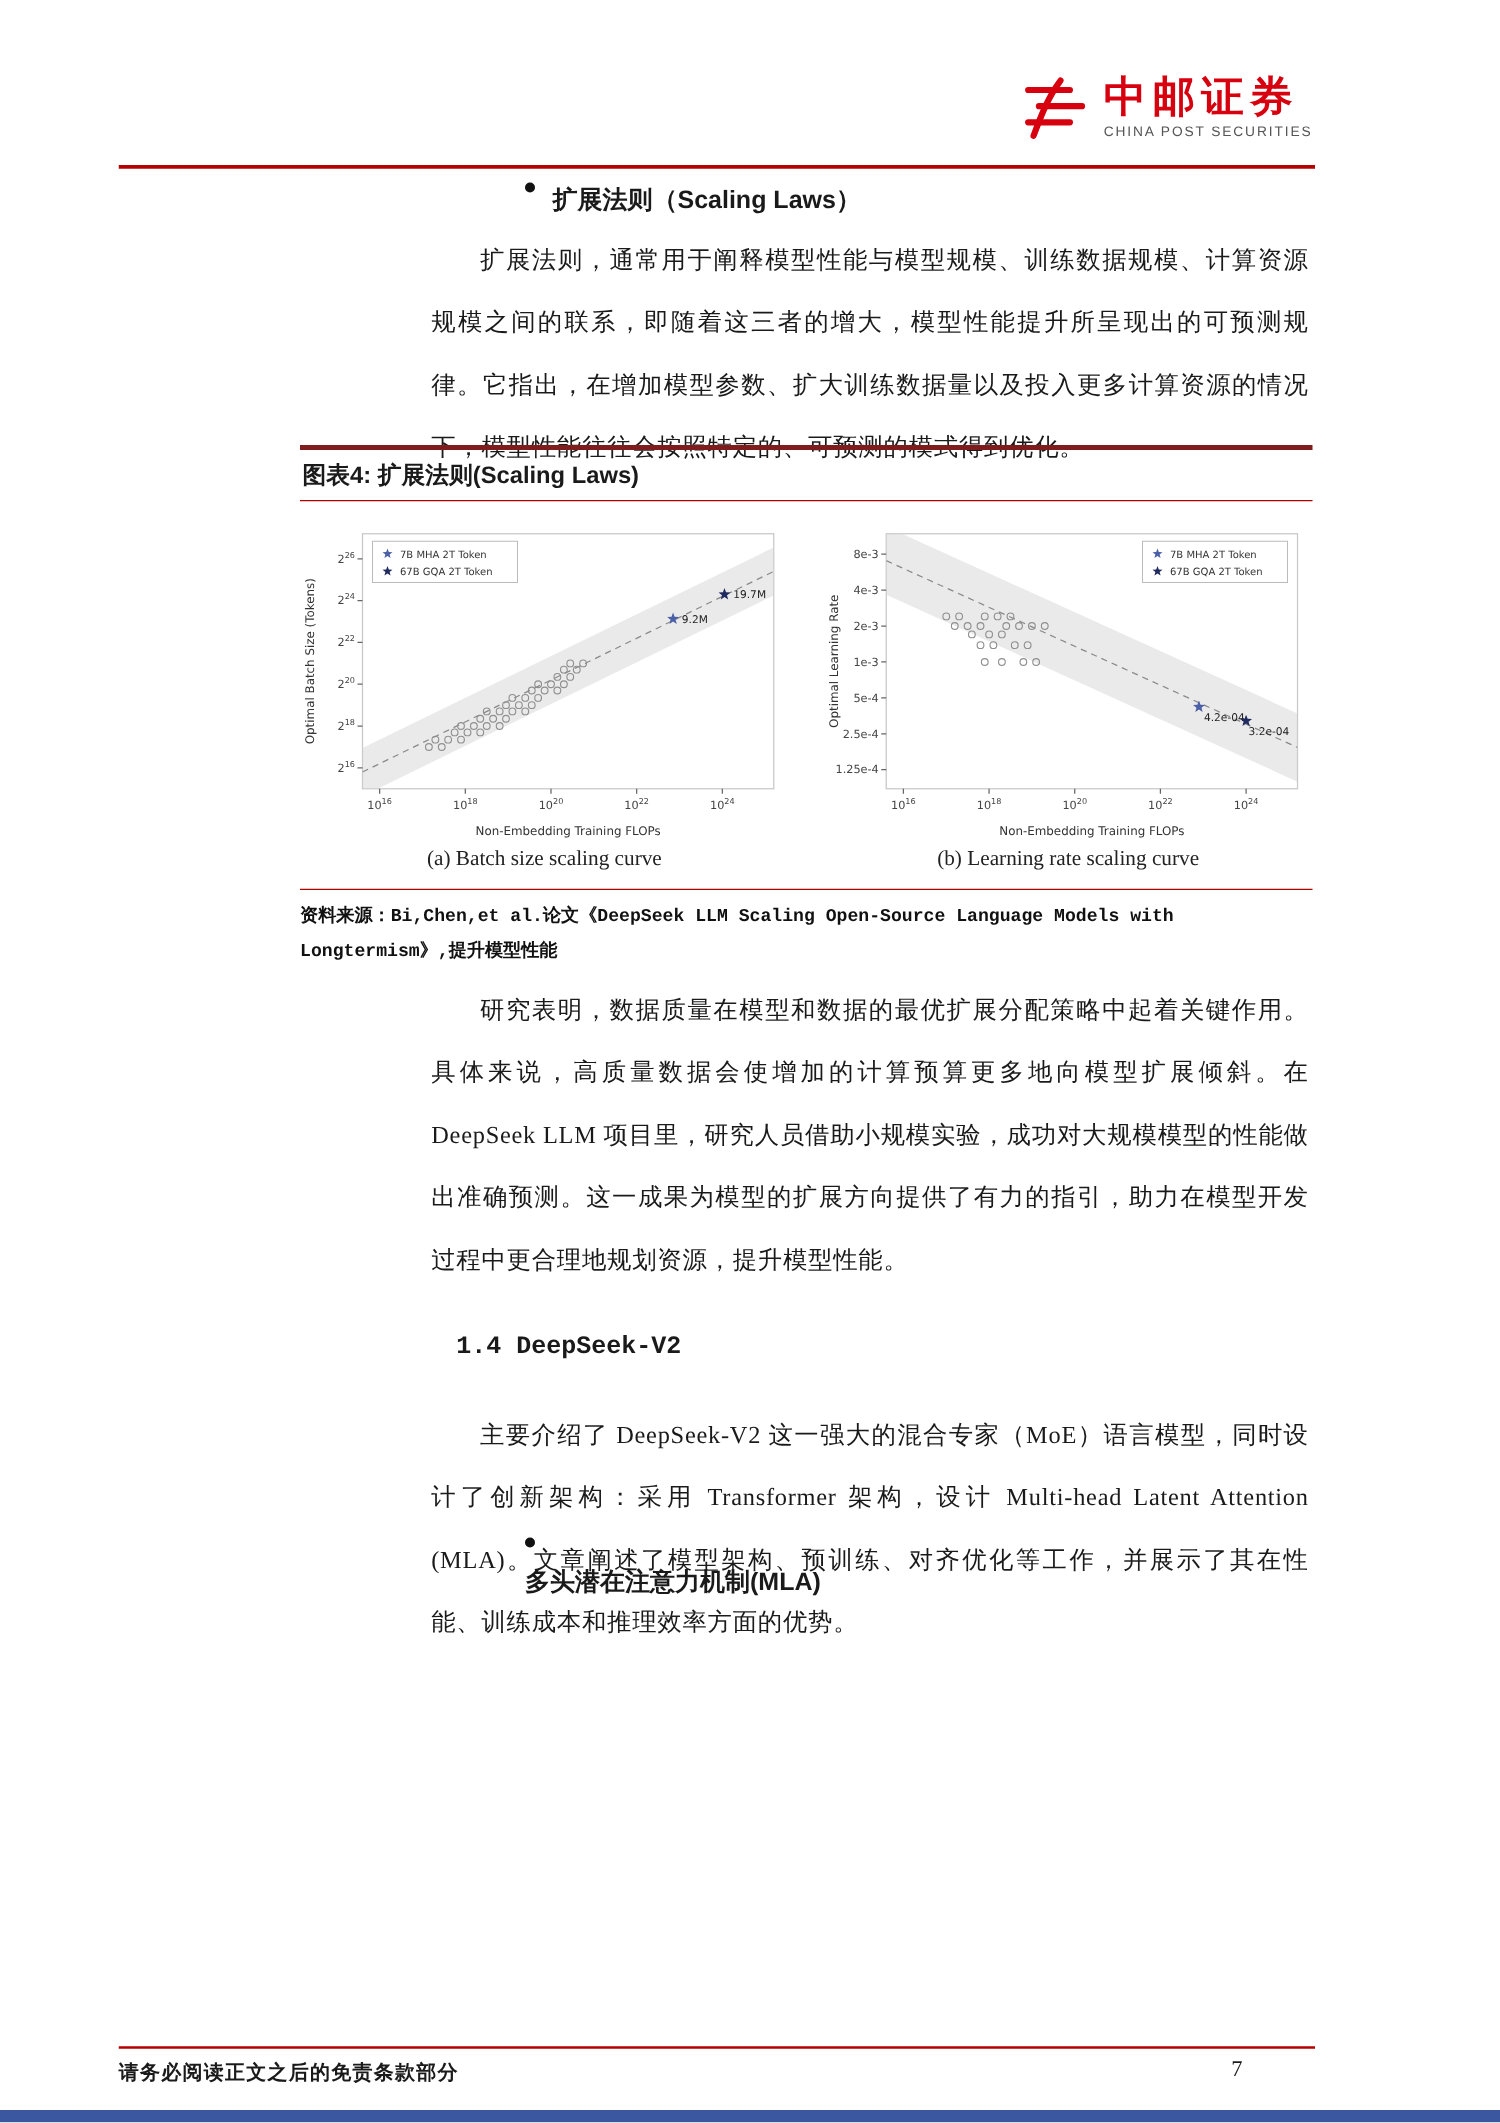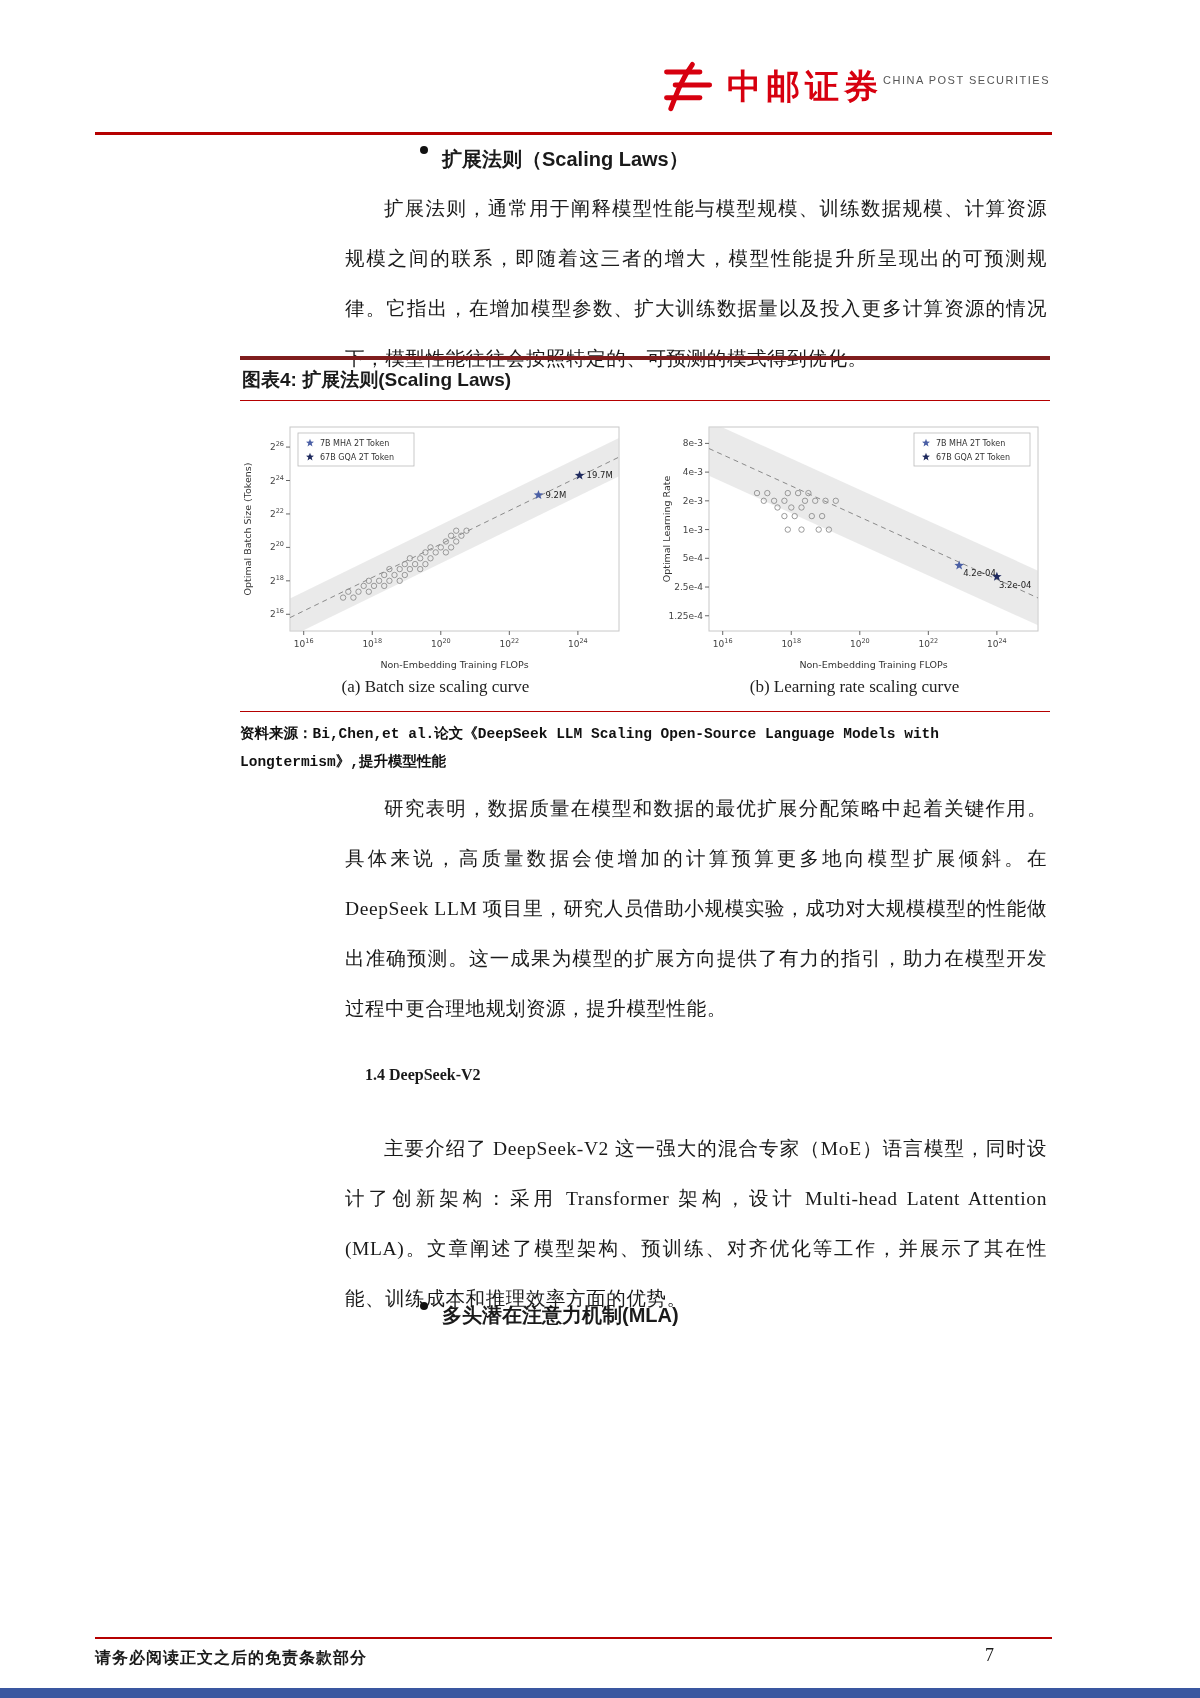--- a/index.html
+++ b/index.html
@@ -2,35 +2,35 @@
 <html><head>
 <meta charset="utf-8">
 <style>
   html,body{margin:0;padding:0;background:#e8e8e8;}
   .page{position:relative;width:1200px;height:1698px;margin:0 auto;background:#ffffff;
         font-family:"Liberation Serif","DejaVu Serif",serif;color:#1a1a1a;overflow:hidden;}
 
   
   .brand{position:absolute;top:58px;right:150px;display:flex;align-items:center;gap:12px;}
   .logo-mark{width:56px;height:56px;}
-  .brand-text{display:flex;flex-direction:row;}
+  .brand-text{display:flex;flex-direction:column;}
   .brand-cn{font-family:"Liberation Sans","DejaVu Sans",sans-serif;font-weight:bold;font-size:34px;
             color:#d7000f;letter-spacing:5px;line-height:1;}
   .brand-en{font-family:"Liberation Sans","DejaVu Sans",sans-serif;font-size:11px;color:#555;
             letter-spacing:1.5px;margin-top:5px;}
 
   .rule{position:absolute;left:95px;right:148px;background:#b50000;}
   .rule-header{top:132px;height:3px;}
   .rule-footer{top:1637px;height:2px;}
 
   
   .bullet-heading{position:absolute;left:420px;display:flex;align-items:flex-start;gap:14px;
                   font-family:"Liberation Sans","DejaVu Sans",sans-serif;font-weight:bold;font-size:20px;}
   .b1{top:146px;}
-  .b2{top:1302px;}
+  .b2{top:1230px;flex-direction:column;}
   .dot{width:8px;height:8px;border-radius:50%;background:#111;display:inline-block;flex:0 0 auto;}
 
   
   .para{position:absolute;left:345px;width:702px;margin:0;font-size:19.5px;line-height:50px;
         text-align:justify;text-indent:2em;letter-spacing:.6px;}
   .p1{top:184px;}
   .p2{top:784px;}
   .p3{top:1124px;}
   .p4{top:1338px;}
 
@@ -41,21 +41,21 @@
              padding:7px 2px;}
   .charts-row{display:flex;gap:28px;padding-top:16px;}
   .chart{margin:0;width:391px;}
   .chart-svg{width:391px;height:256px;display:block;font-family:"DejaVu Sans","Liberation Sans",sans-serif;}
   .chart-cap{text-align:center;font-size:17px;margin-top:4px;color:#222;}
   .source-rule{height:1px;background:#b50000;margin-top:14px;}
   .source{font-family:"Liberation Mono","DejaVu Sans Mono",monospace;font-size:14.5px;line-height:28px;
           padding-top:8px;font-weight:bold;color:#111;}
 
   .section-heading{position:absolute;left:365px;top:1066px;margin:0;
-                   font-family:Liberation Serif, serif;font-size:16px;font-weight:bold;}
+                   font-family:Liberation Mono, monospace;font-size:20px;font-weight:bold;}
 
   
   .footer-disclaimer{position:absolute;left:95px;top:1648px;font-size:16px;font-weight:bold;letter-spacing:1px;}
   .page-number{position:absolute;left:985px;top:1645px;font-size:18px;}
   .bottom-bar{position:absolute;left:0;right:0;bottom:0;height:10px;background:#3a57a0;}
 </style>
 </head>
 <body>
 
 <div class="page">

